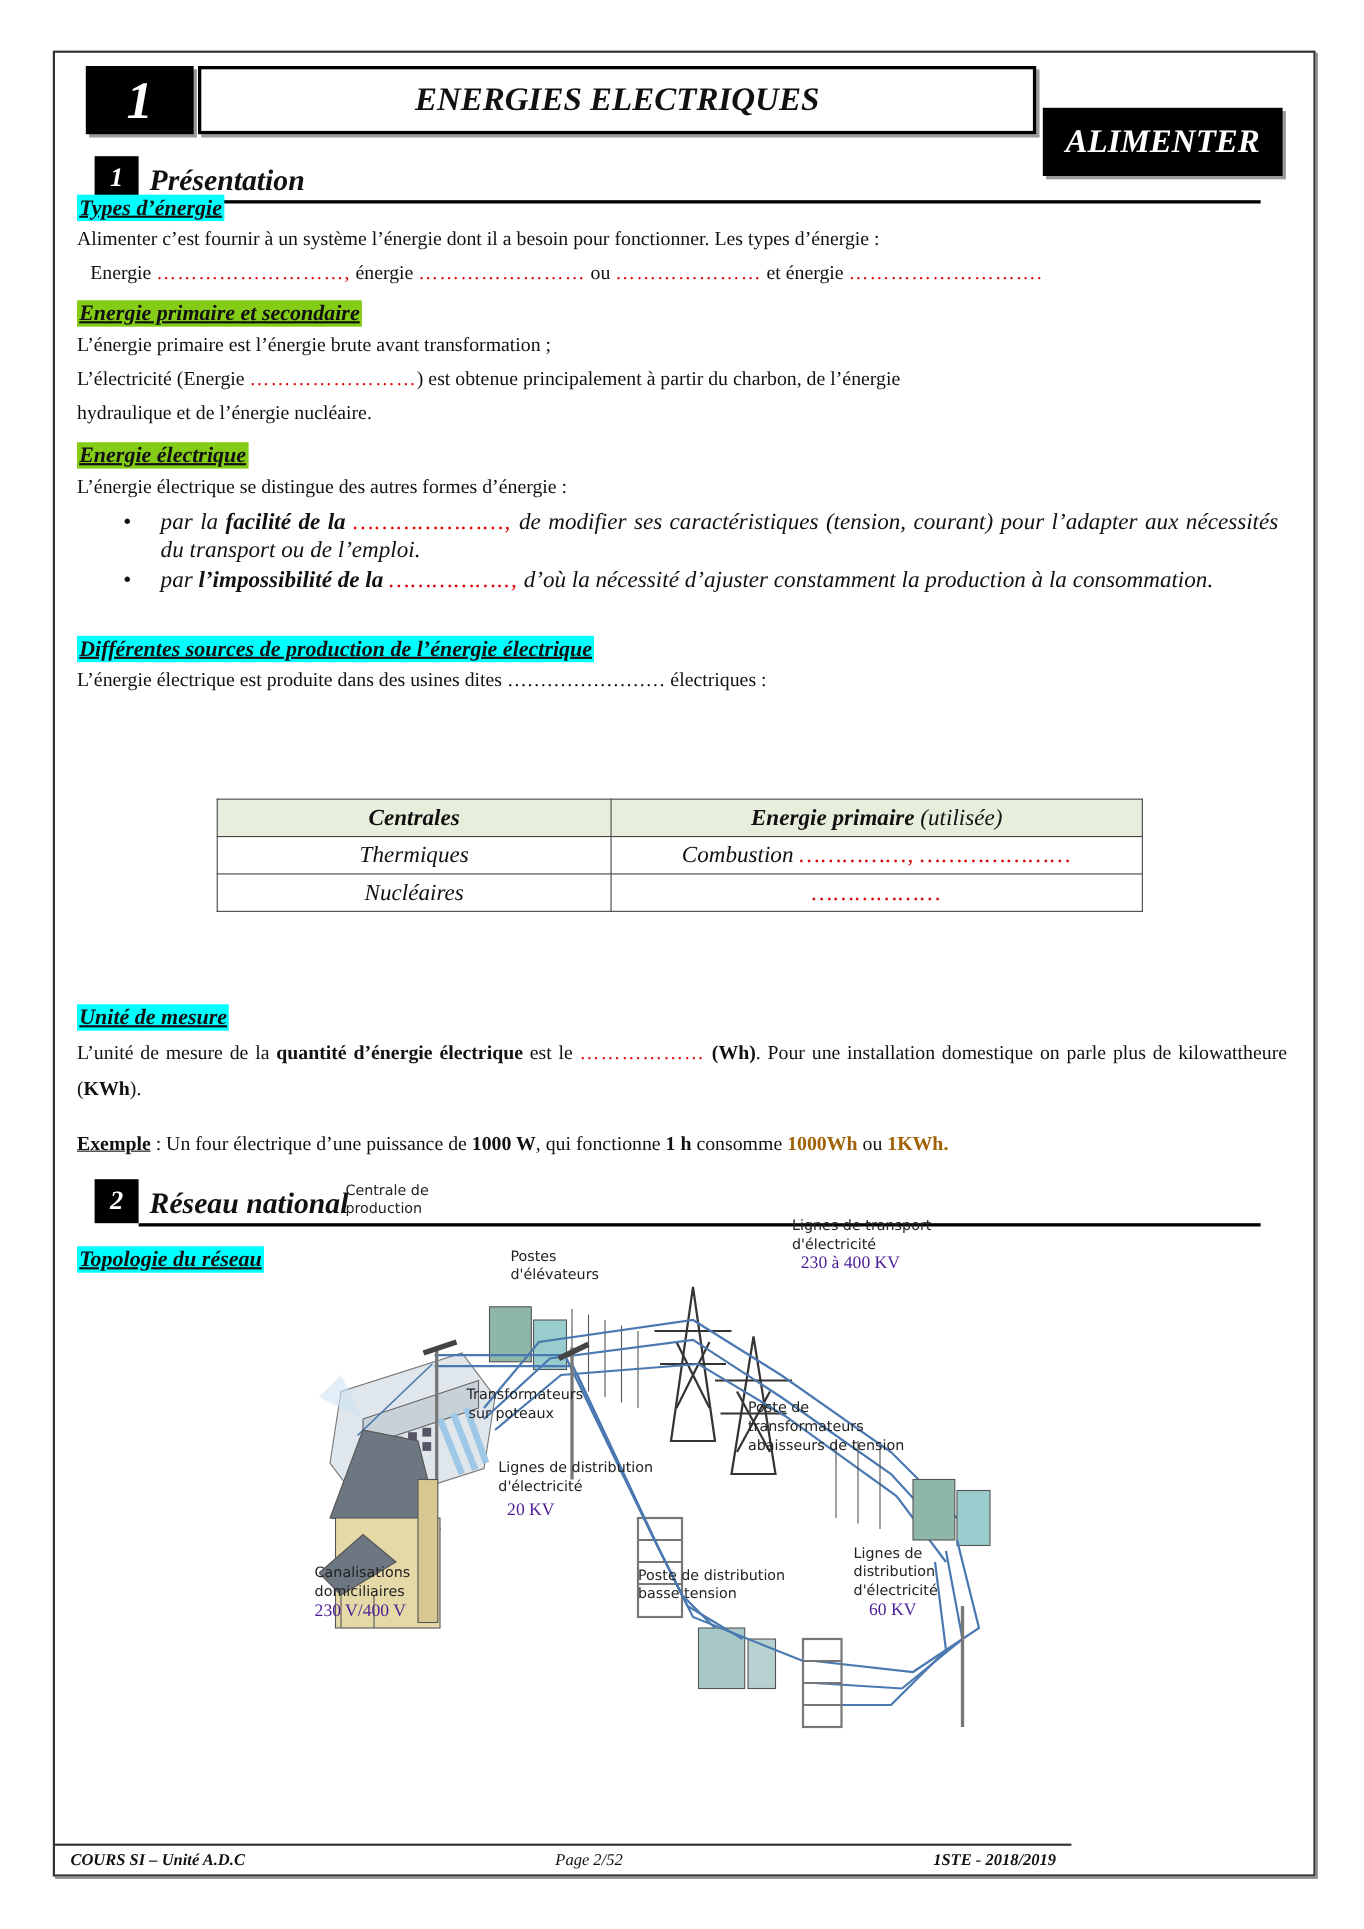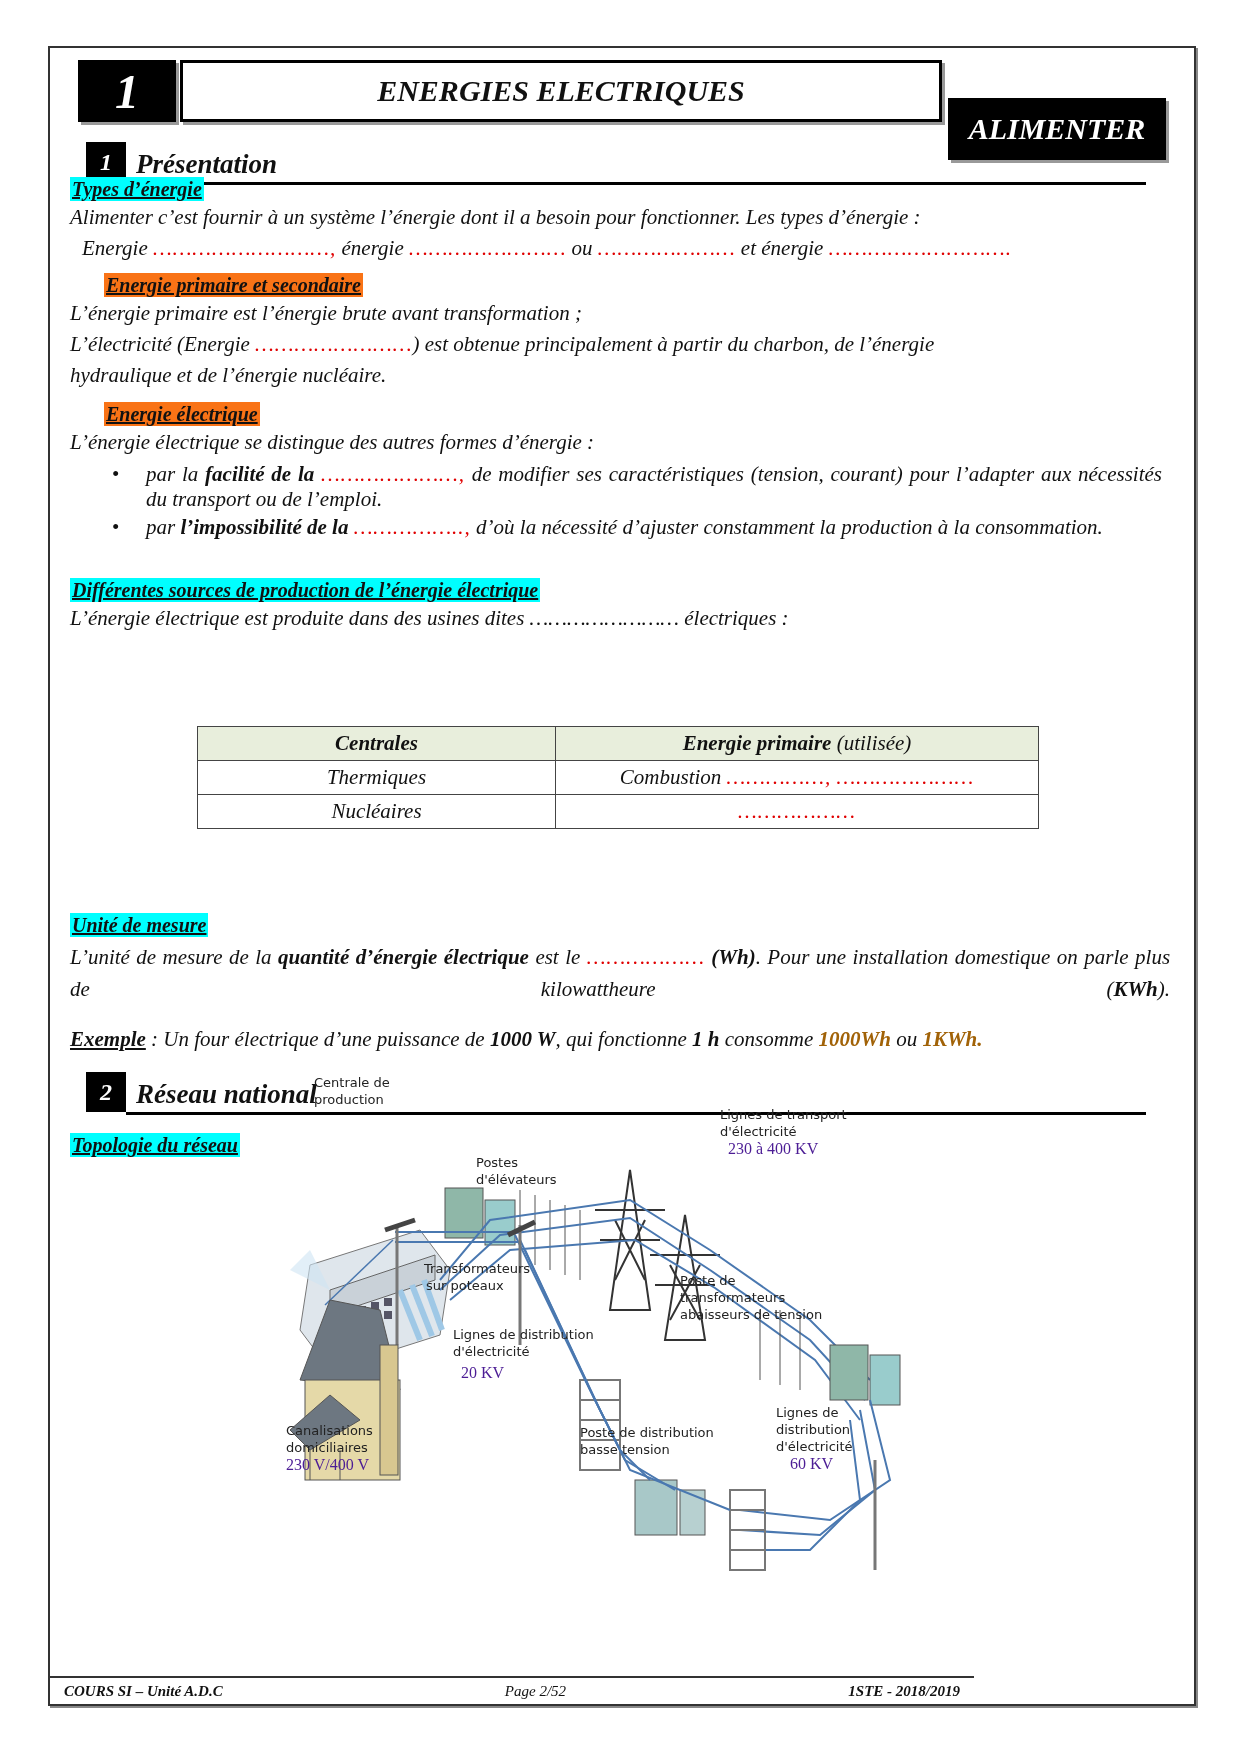--- a/index.html
+++ b/index.html
@@ -16,23 +16,23 @@
 
   
   .sec { position: absolute; left: 86px; width: 1060px; height: 40px; display: flex; align-items: flex-end; }
   .sec-num { width: 40px; height: 40px; background: #000; color: #fff; font-size: 24px; font-weight: bold; font-style: italic; display: flex; align-items: center; justify-content: center; }
   .sec-title { font-size: 27px; font-weight: bold; font-style: italic; padding-left: 10px; padding-bottom: 2px; }
   .sec-rule { position: absolute; left: 40px; right: 0; bottom: -3px; height: 3px; background: #000; }
 
   
   .sub { position: absolute; left: 70px; font-size: 20px; font-weight: bold; font-style: italic; text-decoration: underline; padding: 0 2px; line-height: 24px; }
   .hl-cyan { background: #00ffff; }
-  .hl-yellow { background: #f97316; margin-left: 34px; }
-
-  .p { position: absolute; left: 70px; width: 1100px; font-size: 21px; font-style: italic; line-height: 26px; }
+  .hl-yellow { background: #84cc16; }
+
+  .p { position: absolute; left: 70px; width: 1100px; font-size: 18px; line-height: 26px; }
   .justify { text-align: justify; text-align-last: justify; }
   .blank { color: #e00000; letter-spacing: 1px; }
   .red { color: #a16207; font-weight: bold; }
   b { font-weight: bold; }
 
   .bullet { position: absolute; left: 112px; width: 1050px; font-size: 21px; font-style: italic; line-height: 25px; }
   .bullet .dot { position: absolute; left: 0; top: 0; font-style: normal; }
   .bullet .txt { display: block; margin-left: 34px; text-align: justify; }
 
   
@@ -257,21 +257,21 @@
     </g>
   </svg>
 
   
   
   <div class="fig-label" style="left:24px; top:-88px;"></div>
   <div class="fig-label" style="left:24px; top:-86px;">
     <div>Centrale de</div>
       <div>production</div>
   </div>
-  <div class="fig-label" style="left:186px; top:-26px;margin-top:20px;">
+  <div class="fig-label" style="left:174px; top:-26px;">
     <div>Postes</div>
       <div>d'élévateurs</div>
   </div>
   <div class="fig-label" style="left:430px; top:-54px;">
     <div>Lignes de transport</div>
       <div>d'électricité</div>
     <div class="fig-volt" style="position:static; padding-left:8px;">230 à 400 KV</div>
   </div>
   <div class="fig-label" style="left:134px; top:100px;">
     <div>Transformateurs</div>

